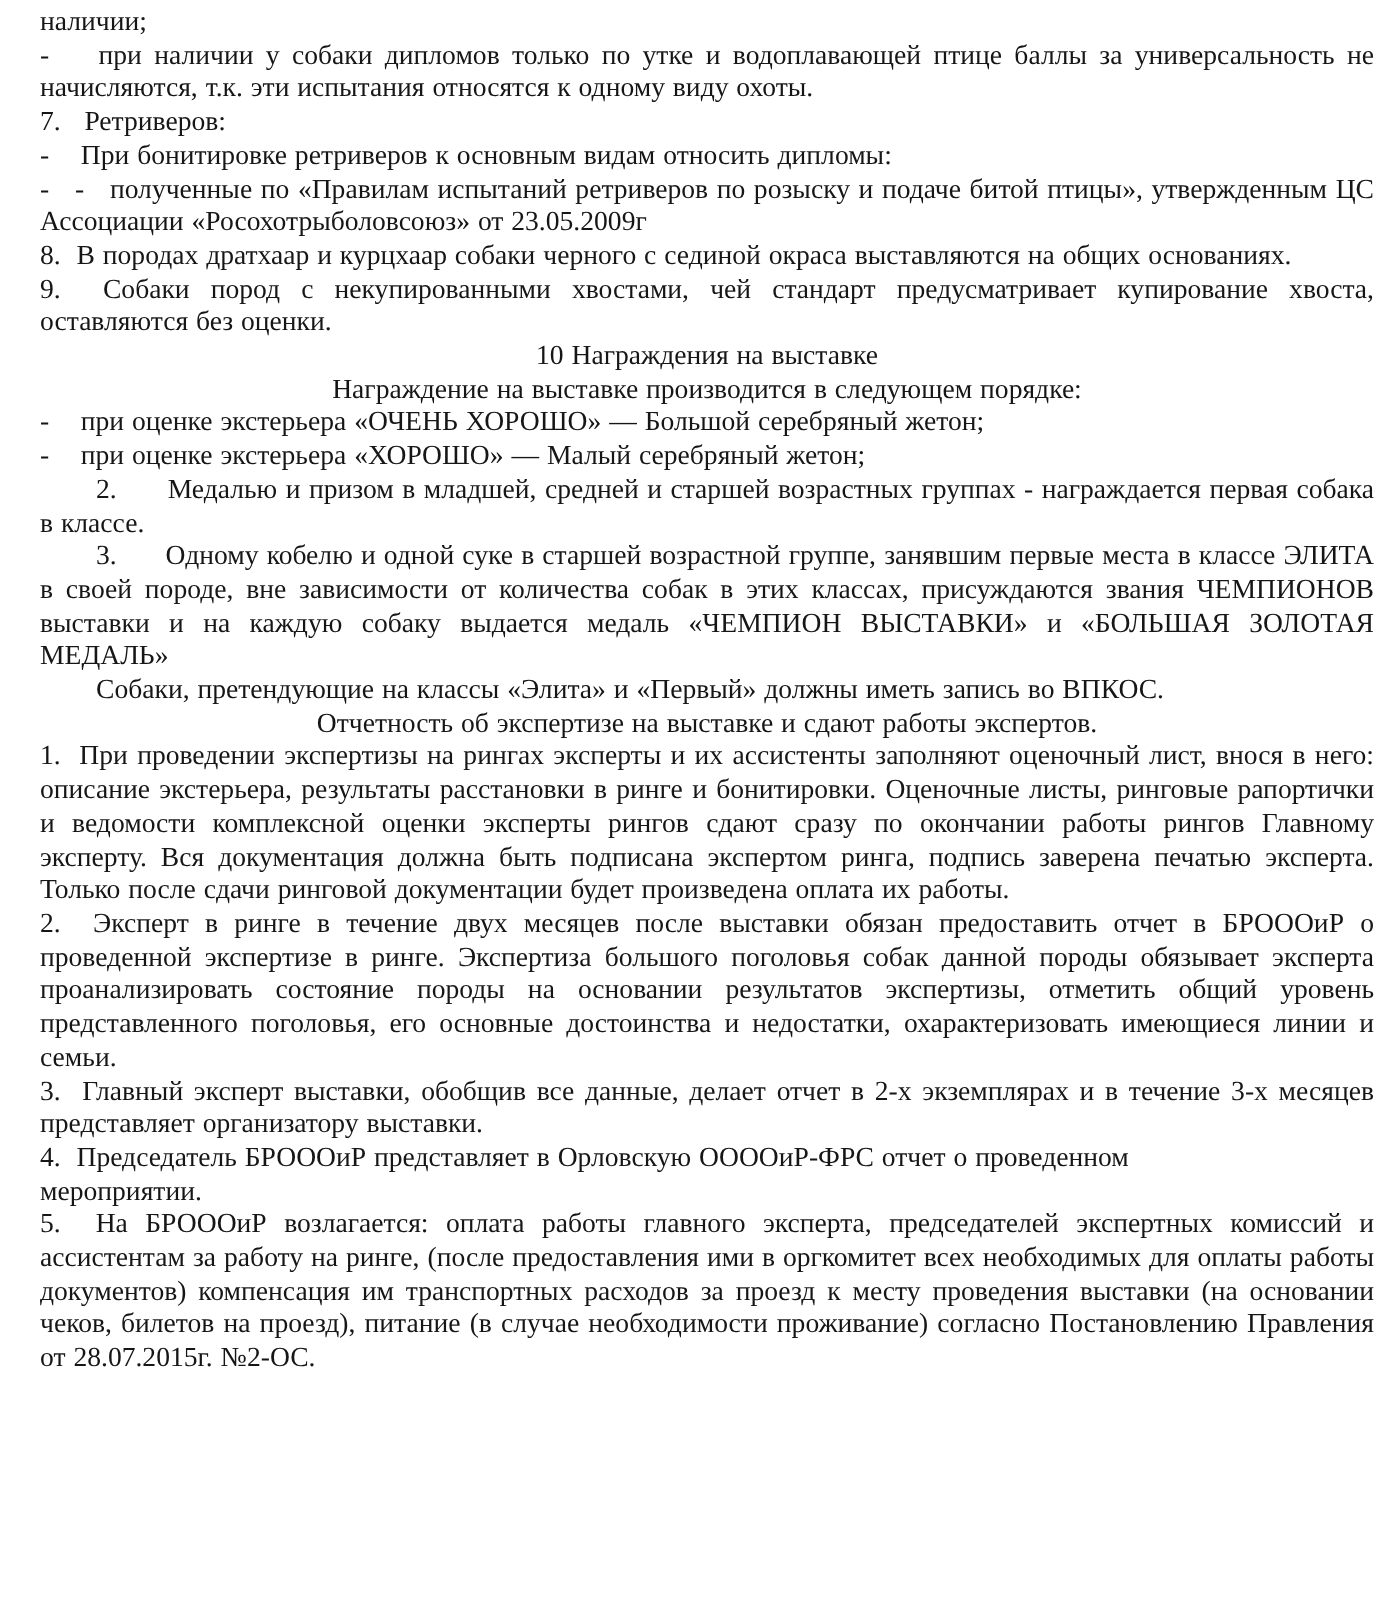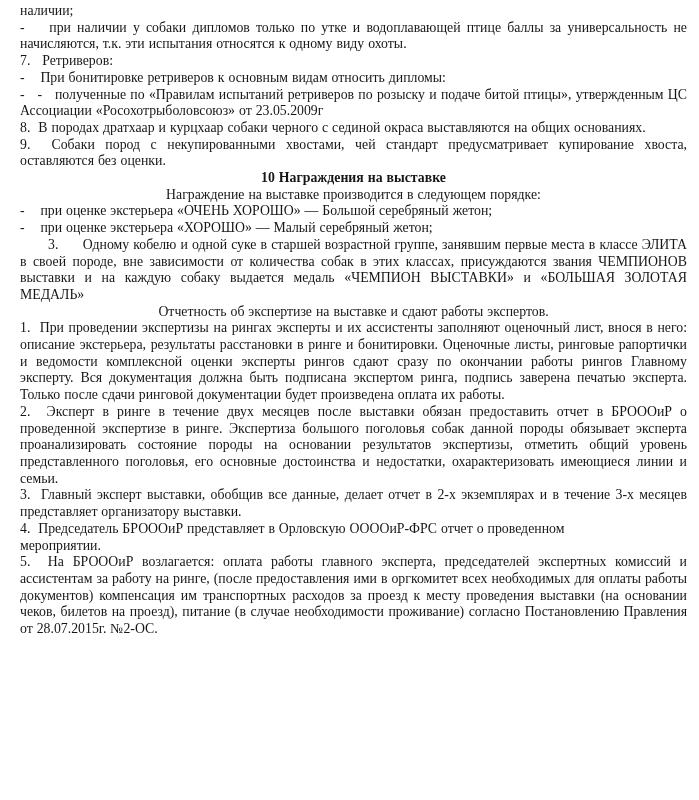--- a/index.html
+++ b/index.html
@@ -27,41 +27,43 @@
   p.block {
     margin: 0;
     padding: 0;
     word-spacing: 0.5px;
   }
   .align-justify { text-align: justify; }
   .align-center  { text-align: center; }
   .align-left    { text-align: left; }
   .indent        { text-indent: 28px; }
   .preline       { white-space: pre-line; }
-  .gap-small     { margin-top: 6px; font-weight: bold; }
+  .gap-small     { margin-top: 6px; }
   .gap-medium    { margin-top: 14px; }
 </style>
 </head>
 <body style="background: rgb(255, 255, 255); color: rgb(22, 22, 22);">
 
 <main class="doc">
   <div>
 
   <p class="block align-left">наличии;</p>
       <p class="block align-justify">-&nbsp;&nbsp;&nbsp; при наличии у собаки дипломов только по утке и водоплавающей птице баллы за универсальность не начисляются, т.к. эти испытания относятся к одному виду охоты.</p>
       <p class="block align-left">7.&nbsp;&nbsp; Ретриверов:</p>
       <p class="block align-left">-&nbsp;&nbsp;&nbsp; При бонитировке ретриверов к основным видам относить дипломы:</p>
       <p class="block align-justify">-&nbsp;&nbsp;&nbsp;-&nbsp;&nbsp; полученные по «Правилам испытаний ретриверов по розыску и подаче битой птицы», утвержденным ЦС Ассоциации «Росохотрыболовсоюз» от 23.05.2009г</p>
       <p class="block align-justify">8.&nbsp;&nbsp;В породах дратхаар и курцхаар собаки черного с сединой окраса выставляются на общих основаниях.</p>
       <p class="block align-justify">9.&nbsp;&nbsp;Собаки пород с некупированными хвостами, чей стандарт предусматривает купирование хвоста, оставляются без оценки.</p>
       <p class="block align-center gap-small">10 Награждения на выставке</p>
       <p class="block align-center">Награждение на выставке производится в следующем порядке:</p>
       <p class="block align-left">-&nbsp;&nbsp;&nbsp; при оценке экстерьера «ОЧЕНЬ ХОРОШО» — Большой серебряный жетон;</p>
       <p class="block align-left">-&nbsp;&nbsp;&nbsp; при оценке экстерьера «ХОРОШО» — Малый серебряный жетон;</p>
+      <p class="block align-justify indent">2.&nbsp;&nbsp;&nbsp;&nbsp;&nbsp; Медалью и призом в младшей, средней и старшей возрастных группах - награждается первая собака в классе.</p>
       <p class="block align-justify indent">3.&nbsp;&nbsp;&nbsp;&nbsp;&nbsp; Одному кобелю и одной суке в старшей возрастной группе, занявшим первые места в классе ЭЛИТА в своей породе, вне зависимости от количества собак в этих классах, присуждаются звания ЧЕМПИОНОВ выставки и на каждую собаку выдается медаль «ЧЕМПИОН ВЫСТАВКИ» и «БОЛЬШАЯ ЗОЛОТАЯ МЕДАЛЬ»</p>
+      <p class="block align-left indent">Собаки, претендующие на классы «Элита» и «Первый» должны иметь запись во ВПКОС.</p>
       <p class="block align-center gap-medium">Отчетность об экспертизе на выставке и сдают работы экспертов.</p>
       <p class="block align-justify">1.&nbsp;&nbsp;При проведении экспертизы на рингах эксперты и их ассистенты заполняют оценочный лист, внося в него: описание экстерьера, результаты расстановки в ринге и бонитировки. Оценочные листы, ринговые рапортички и ведомости комплексной оценки эксперты рингов сдают сразу по окончании работы рингов Главному эксперту. Вся документация должна быть подписана экспертом ринга, подпись заверена печатью эксперта. Только после сдачи ринговой документации будет произведена оплата их работы.</p>
       <p class="block align-justify">2.&nbsp;&nbsp;Эксперт в ринге в течение двух месяцев после выставки обязан предоставить отчет в БРОООиР о проведенной экспертизе в ринге. Экспертиза большого поголовья собак данной породы обязывает эксперта проанализировать состояние породы на основании результатов экспертизы, отметить общий уровень представленного поголовья, его основные достоинства и недостатки, охарактеризовать имеющиеся линии и семьи.</p>
       <p class="block align-justify">3.&nbsp;&nbsp;Главный эксперт выставки, обобщив все данные, делает отчет в 2-х экземплярах и в течение 3-х месяцев представляет организатору выставки.</p>
       <p class="block align-left preline">4.&nbsp;&nbsp;Председатель БРОООиР представляет в Орловскую ООООиР-ФРС отчет о проведенном
 мероприятии.</p>
       <p class="block align-justify">5.&nbsp;&nbsp;На БРОООиР возлагается: оплата работы главного эксперта, председателей экспертных комиссий и ассистентам за работу на ринге, (после предоставления ими в оргкомитет всех необходимых для оплаты работы документов) компенсация им транспортных расходов за проезд к месту проведения выставки (на основании чеков, билетов на проезд), питание (в случае необходимости проживание) согласно Постановлению Правления от 28.07.2015г. №2-ОС.</p>
     </div>
 </main>
 

